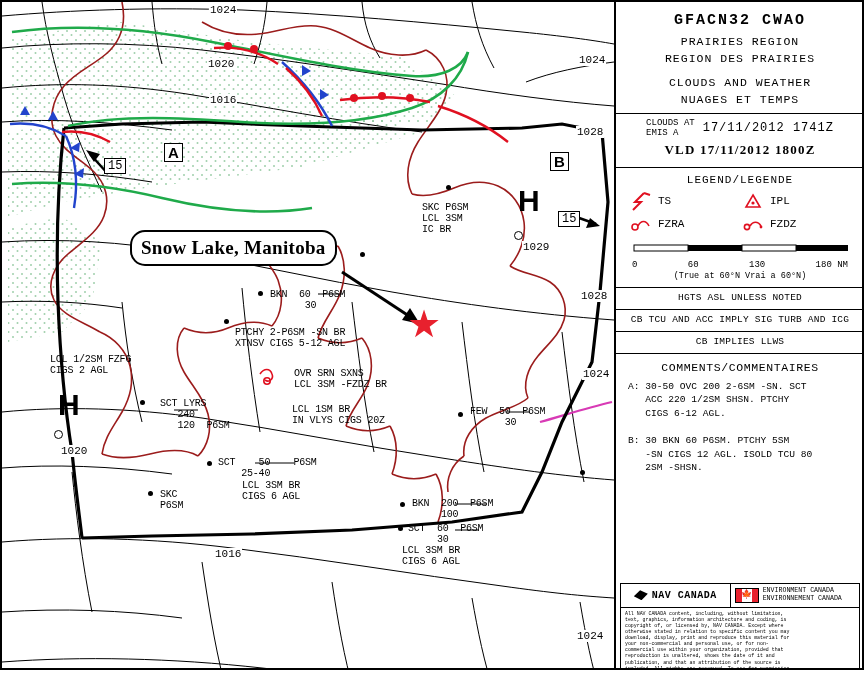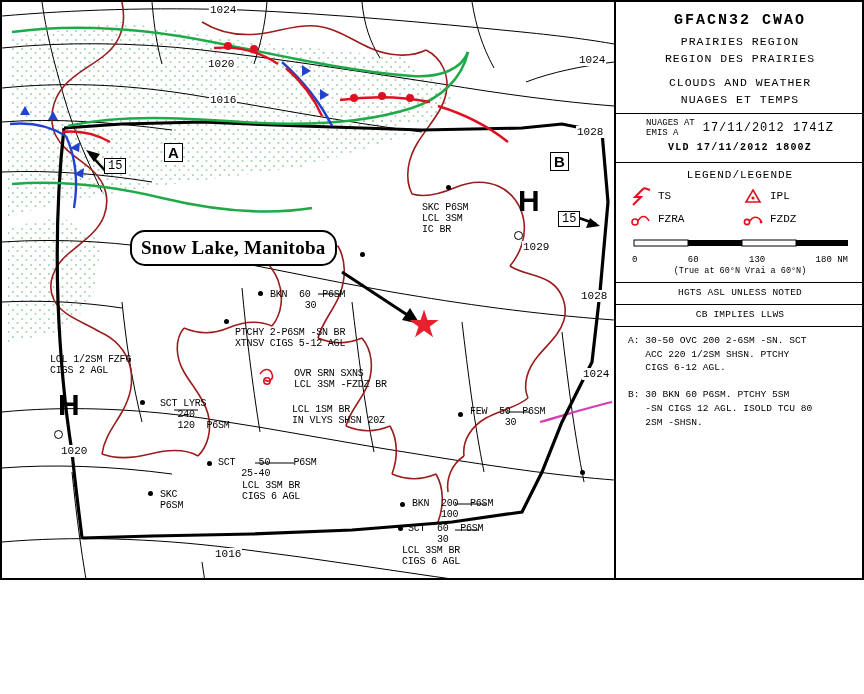--- a/index.html
+++ b/index.html
@@ -6,21 +6,21 @@
     margin: 0;
     padding: 0;
     background: #ffffff;
   }
   body {
     font-family: "Liberation Sans", sans-serif;
   }
   #page {
     position: relative;
     width: 864px;
-    height: 580px;
+    height: 670px;
     background: #e5e5e5;
     overflow: hidden;
     border: 2px solid #000;
     box-sizing: border-box;
   }
   
   #map-area {
     position: absolute;
     left: 0; top: 0;
     width: 612px; height: 690px;
@@ -131,24 +131,25 @@
     display: flex;
     align-items: center;
     justify-content: center;
     gap: 8px;
     font-size: 9px;
     line-height: 1.2;
   }
   .issued-row .lbl { text-align: left; }
   .issued-row .val { font-size: 12px; letter-spacing: 1px; }
   .vld {
-    font-size: 10px;
+    font-size: 13px;
     font-weight: bold;
     letter-spacing: 1.2px;
     padding: 3px 0 5px;
+    font-family: Liberation Serif, serif;
   }
   .legend-head {
     font-size: 11px;
     letter-spacing: 1px;
     padding: 2px 0 3px;
   }
   .legend-grid {
     display: grid;
     grid-template-columns: 1fr 1fr;
     gap: 3px 4px;
@@ -426,21 +427,21 @@
     <div class="map-label" style="left:233px; top:325px;">PTCHY 2-P6SM -SN BR
 XTNSV CIGS 5-12 AGL</div>
     <div class="map-label" style="left:292px; top:366px;">OVR SRN SXNS
 LCL 3SM -FZDZ BR</div>
     <div class="map-label" style="left:48px; top:352px;">LCL 1/2SM FZFG
 CIGS 2 AGL</div>
     <div class="map-label" style="left:150px; top:396px;margin-left:8px;">SCT LYRS
    240
    120  P6SM</div>
     <div class="map-label" style="left:290px; top:402px;">LCL 1SM BR
-IN VLYS SHSN 20Z</div>
+IN VLYS CIGS 20Z</div>
     <div class="map-label" style="left:468px; top:404px;">FEW  50  P6SM
       30</div>
     <div class="map-label" style="left:216px; top:455px;">SCT    50    P6SM
     25-40</div>
     <div class="map-label" style="left:240px; top:478px;">LCL 3SM BR
 CIGS 6 AGL</div>
     <div class="map-label" style="left:158px; top:487px;">SKC
 P6SM</div>
     <div class="map-label" style="left:410px; top:496px;">BKN  200  P6SM
      100</div>
@@ -474,21 +475,21 @@
       </div>
       <div class="title-sub" style="padding-top:8px">
         <div>CLOUDS AND WEATHER</div>
         <div>NUAGES ET TEMPS</div>
       </div>
     </div>
 
     <div class="panel-sec">
       <div class="issued-row">
         <div class="lbl">
-          <div>NUAGES AT</div>
+          <div>CLOUDS AT</div>
           <div>EMIS A</div>
         </div>
         <div class="val">17/11/2012 1741Z</div>
       </div>
       <div class="vld">VLD 17/11/2012 1800Z</div>
     </div>
 
     <div class="panel-sec">
       <div class="legend-head">LEGEND/LEGENDE</div>
       <div class="legend-grid">
@@ -536,24 +537,28 @@
           <span>180 NM</span>
         </div>
         <div class="scale-note">(True at 60°N   Vrai a 60°N)</div>
       </div>
     </div>
 
     <div class="panel-sec">
       <div class="note-line">HGTS ASL UNLESS NOTED</div>
     </div>
     <div class="panel-sec">
+      <div class="note-line">CB TCU AND ACC IMPLY SIG TURB AND ICG</div>
+    </div>
+    <div class="panel-sec">
       <div class="note-line">CB IMPLIES LLWS</div>
     </div>
 
     <div class="panel-sec" style="border-bottom:none">
+      <div class="comments-head">COMMENTS/COMMENTAIRES</div>
       <div class="comments-body">A: 30-50 OVC 200 2-6SM -SN. SCT
    ACC 220 1/2SM SHSN. PTCHY
    CIGS 6-12 AGL.
 
 B: 30 BKN 60 P6SM. PTCHY 5SM
    -SN CIGS 12 AGL. ISOLD TCU 80
    2SM -SHSN.</div>
     </div>
 
     <div class="logo-sec">

